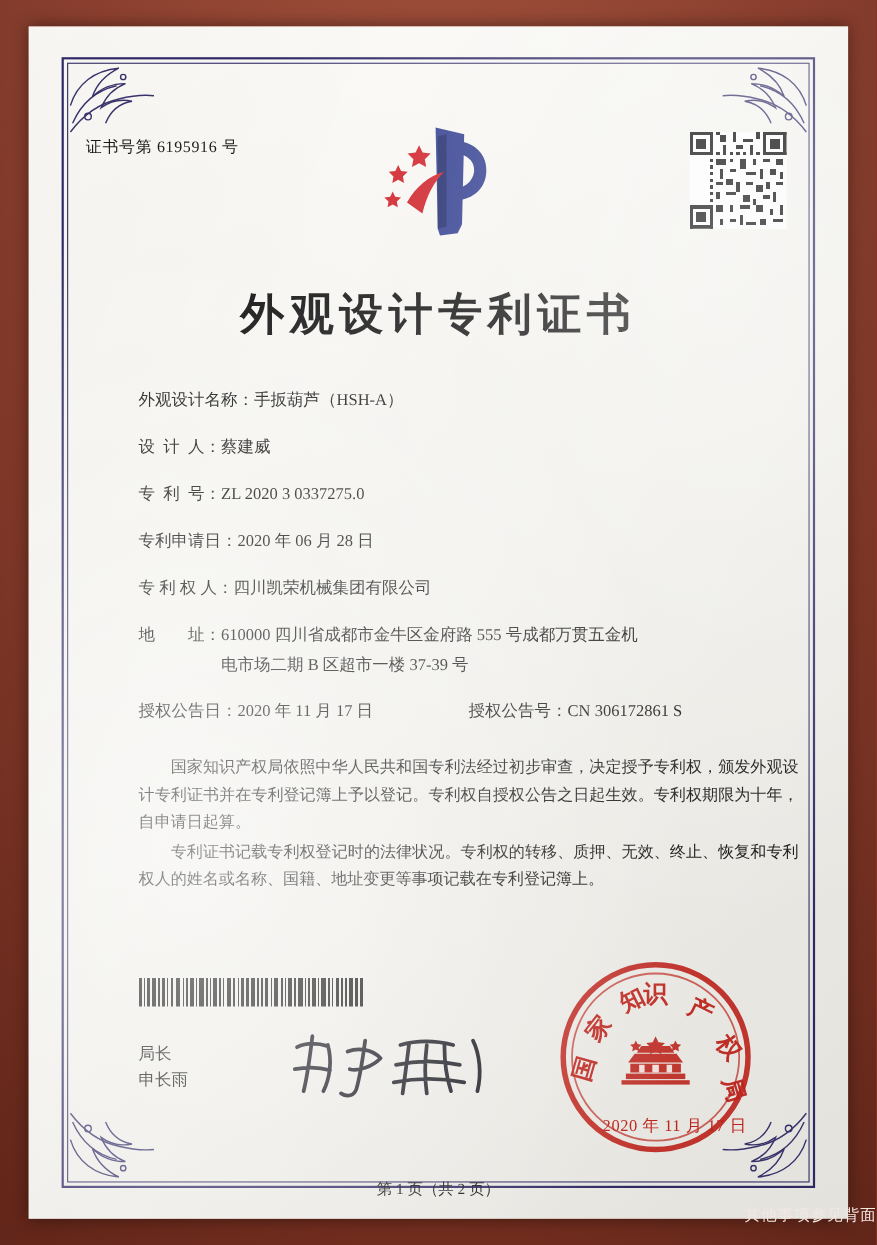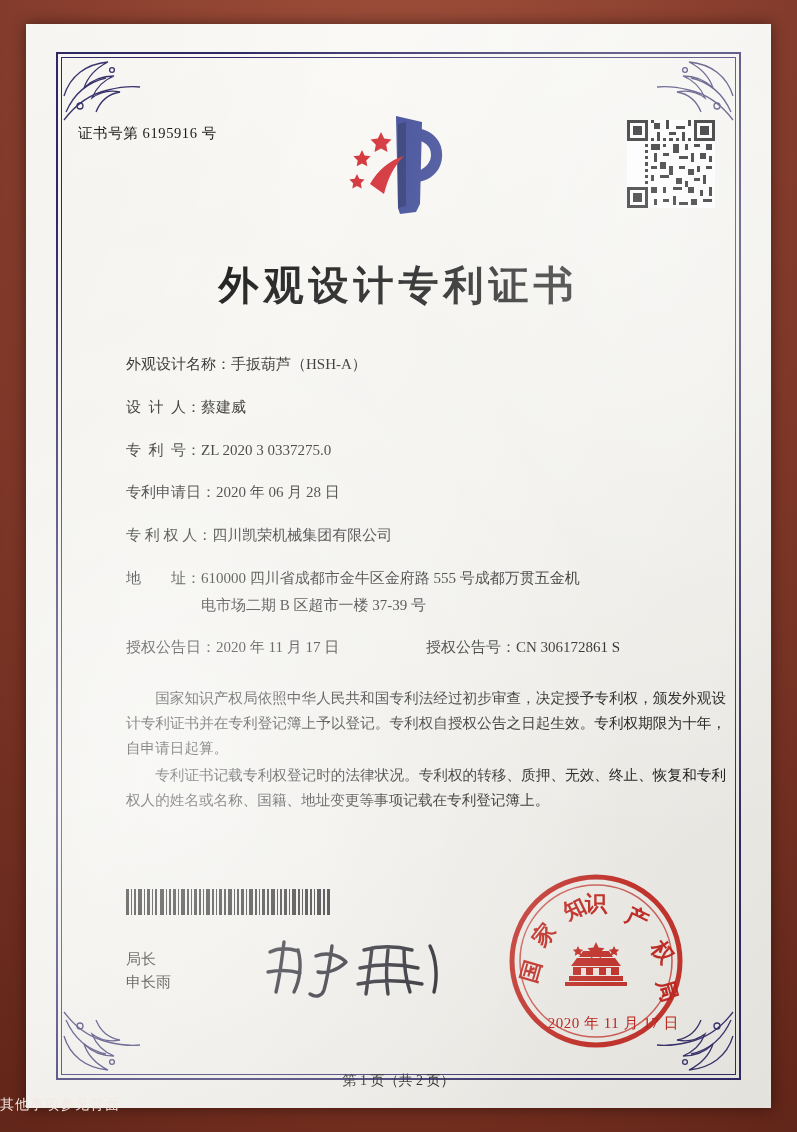--- a/index.html
+++ b/index.html
@@ -225,21 +225,21 @@
     top: 1048px;
     text-align: center;
     font-size: 14px;
     color: #141414;
     font-family: "Liberation Serif", serif;
   }
   .footnote {
     position: absolute;
     left: 0; right: 0;
     top: 1096px;
-    text-align: left;
+    text-align: right;
     font-size: 14px;
     color: #f2e8e2;
     font-family: "Liberation Serif", serif;
     letter-spacing: 1px;
   }
 </style>
 </head>
 <body>
 
 <div class="page">

